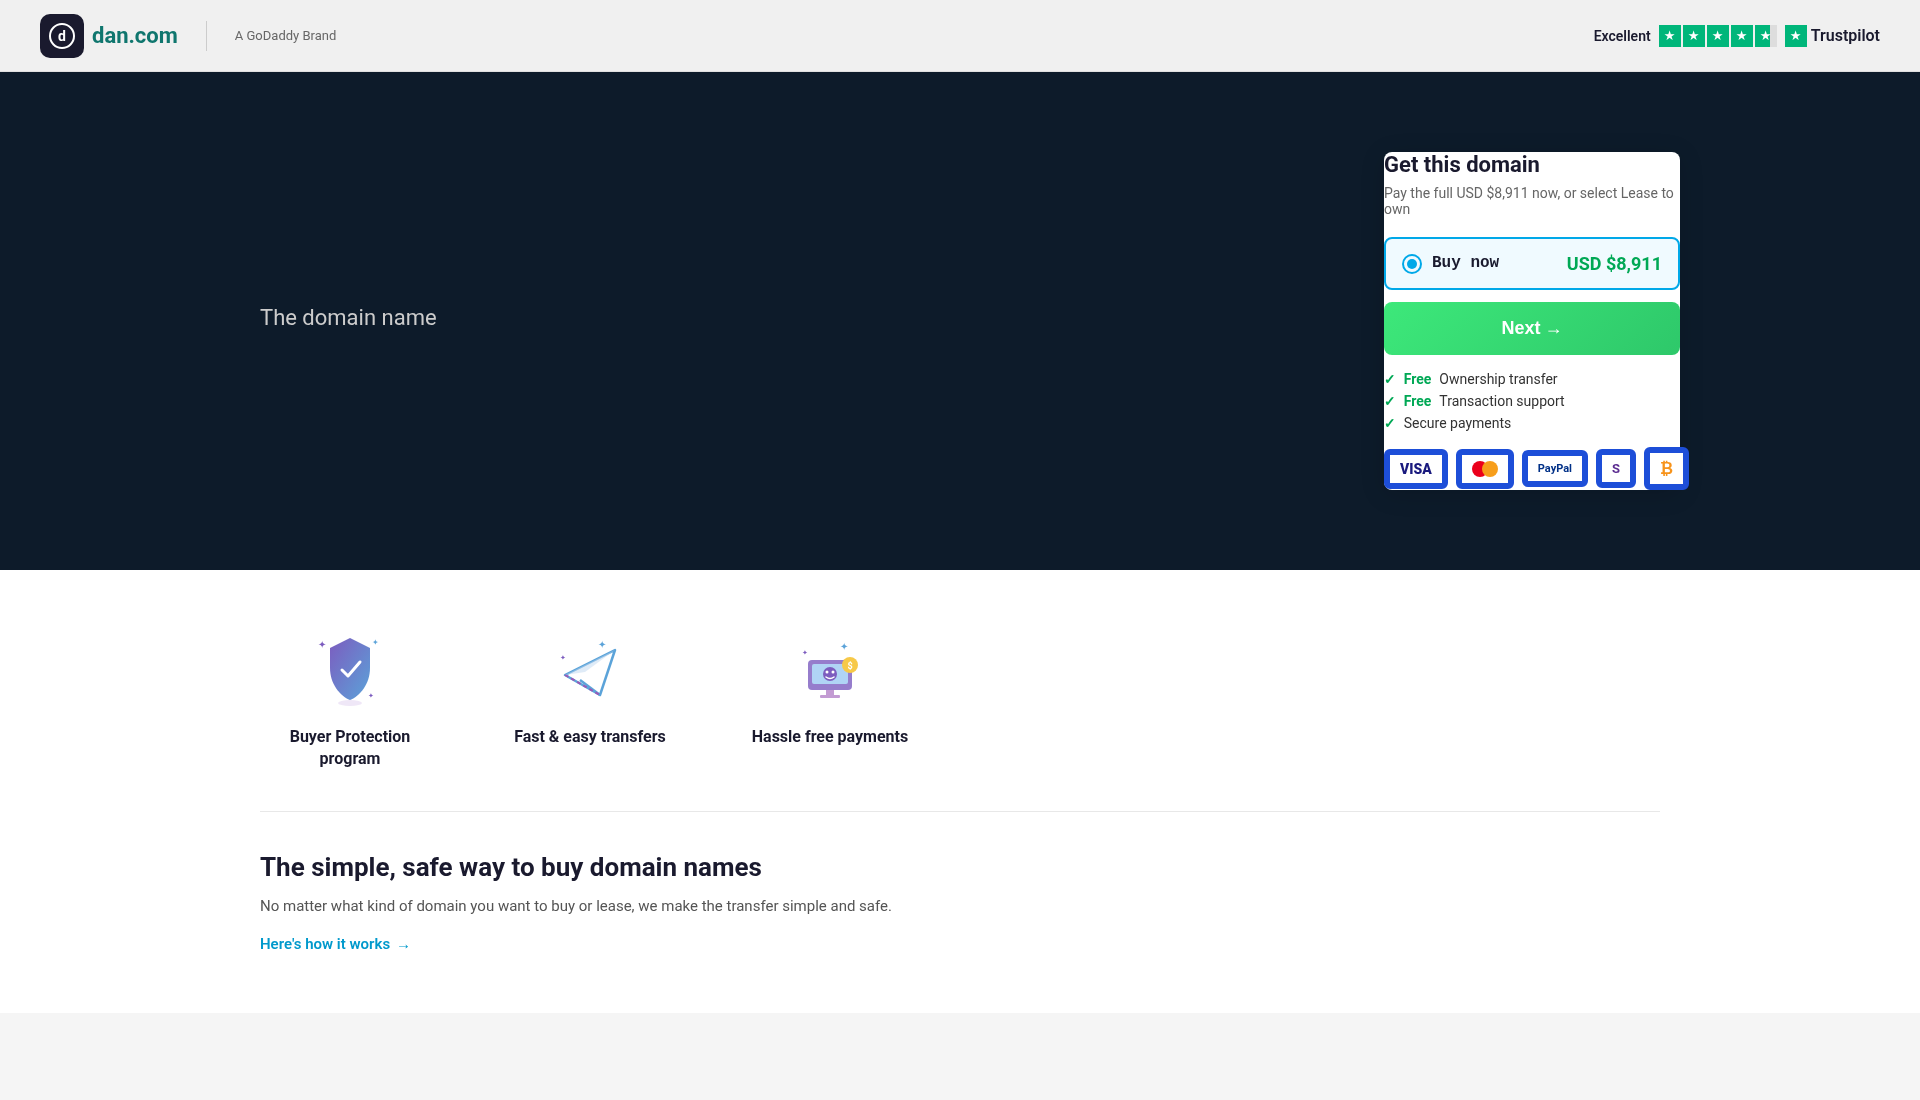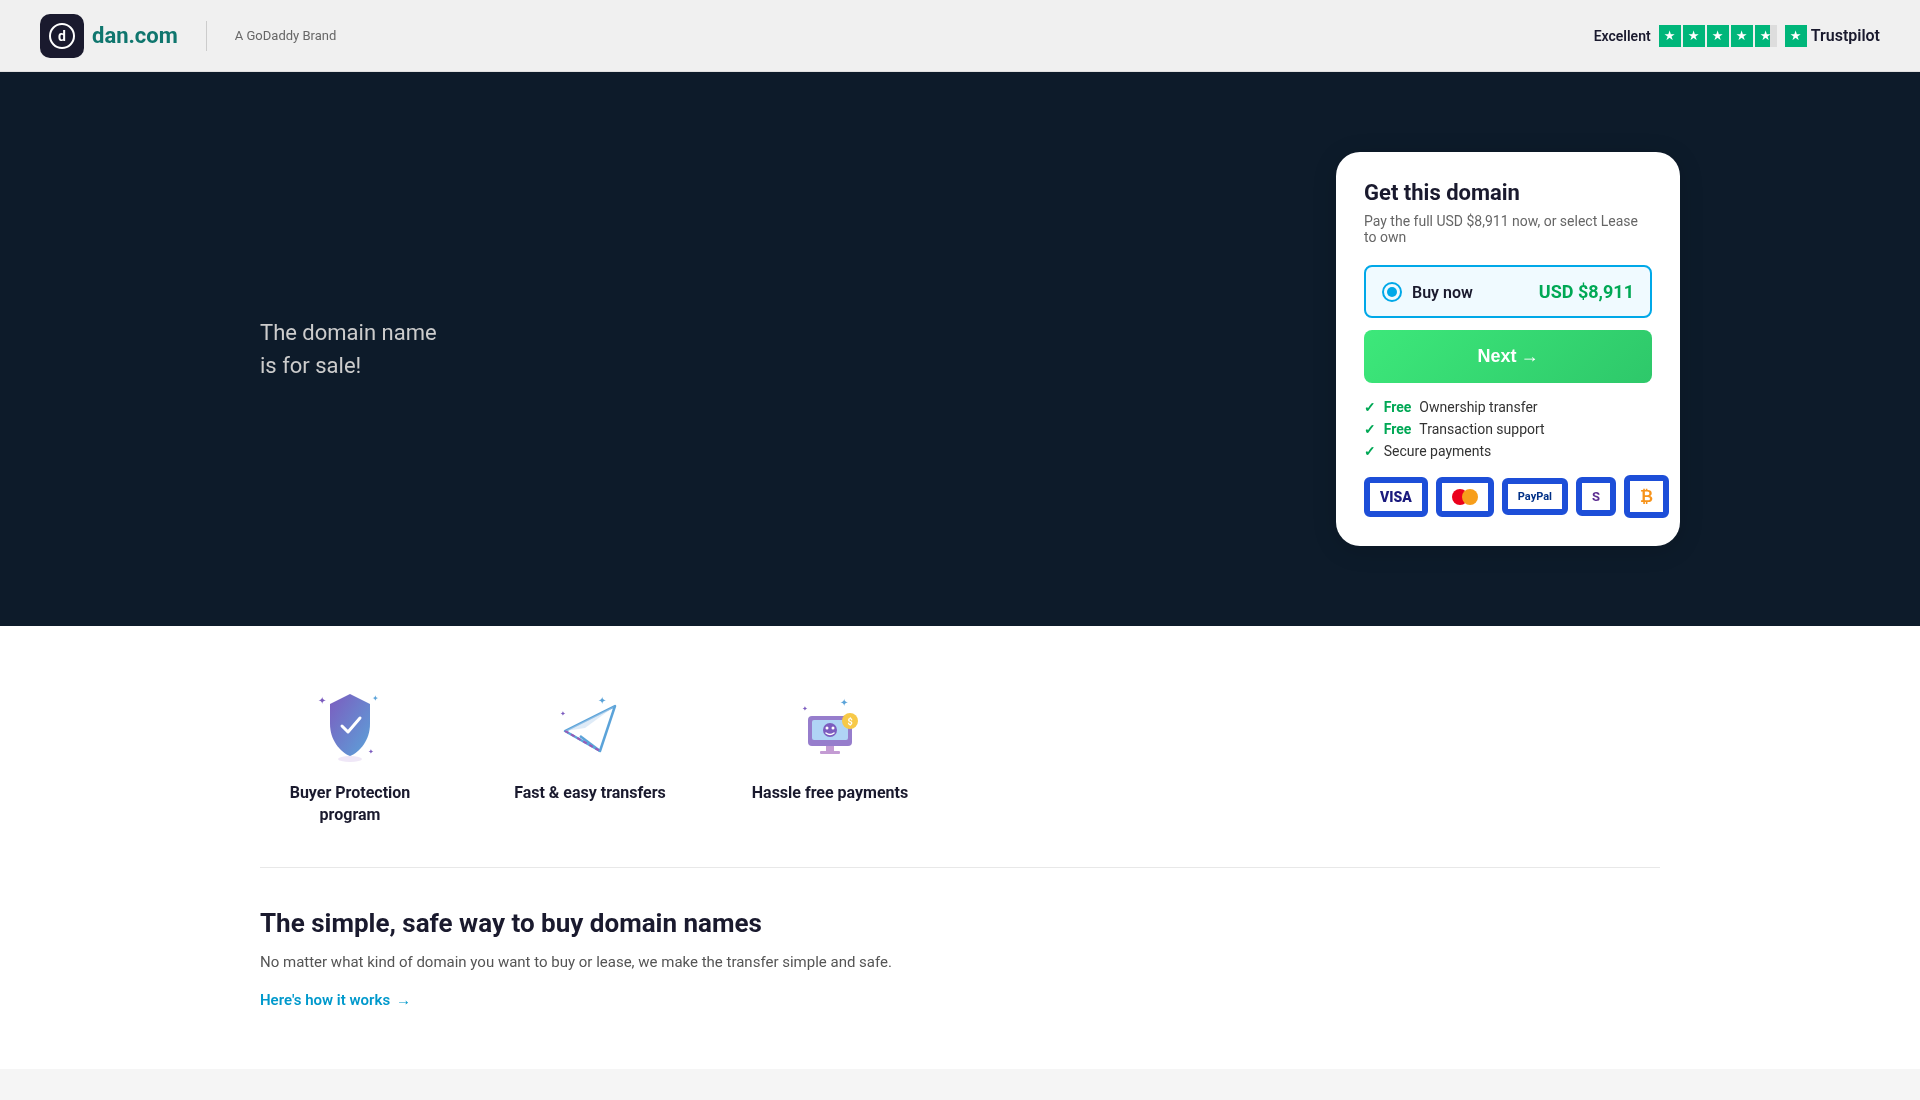--- a/index.html
+++ b/index.html
@@ -125,23 +125,22 @@
     }
     .hero-tagline {
       font-size: 22px;
       color: #ccc;
       font-weight: 400;
     }
 
     
     .purchase-card {
       background: white;
-      border-radius: 24px;
-      padding: 28px;
-      width: 344px;
+      border-radius: 8px;
+      width: 296px;
       margin-right: 200px;
       box-shadow: 0 4px 24px rgba(0,0,0,0.15);
     }
     .card-title {
       font-size: 22px;
       font-weight: 700;
       color: #1a1a2e;
       margin-bottom: 8px;
     }
     .card-subtitle {
@@ -158,22 +157,23 @@
       justify-content: space-between;
       margin-bottom: 12px;
       cursor: pointer;
     }
     .option-row.selected {
       border-color: #00a8e8;
       background: #f0faff;
     }
     .option-left {
       display: flex;
-      align-items: flex-end;
+      align-items: flex-start;
       gap: 10px;
+      font-family: Liberation Mono, monospace;
     }
     .radio-outer {
       width: 20px;
       height: 20px;
       border-radius: 50%;
       border: 2px solid #00a8e8;
       display: flex;
       align-items: center;
       justify-content: center;
     }
@@ -370,21 +370,20 @@
     <div class="trustpilot-logo">
       <div class="trustpilot-star-icon">★</div>
       <span class="trustpilot-name">Trustpilot</span>
     </div>
   </div>
 </header>
 
 <section class="hero">
   <div class="hero-text">
     <div class="hero-subtitle">The domain name</div>
-    <div class="hero-tagline">is for sale!</div>
   </div>
 
   <div class="purchase-card">
     <div class="card-title">Get this domain</div>
     <div class="card-subtitle">Pay the full USD $8,911 now, or select Lease to own</div>
 
     <div class="option-row selected">
       <div class="option-left">
         <div class="radio-outer">
           <div class="radio-inner"></div>

